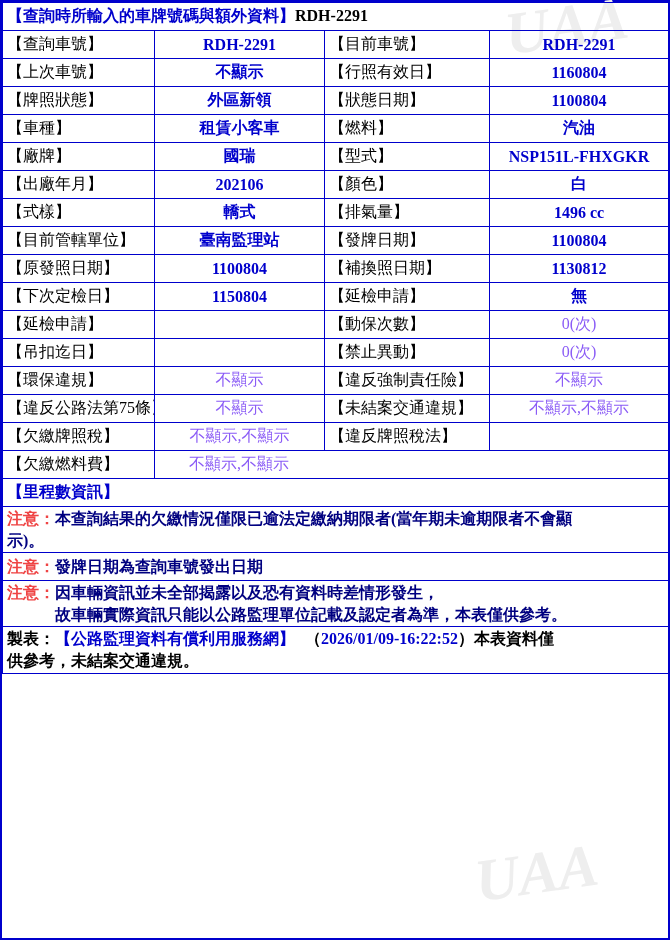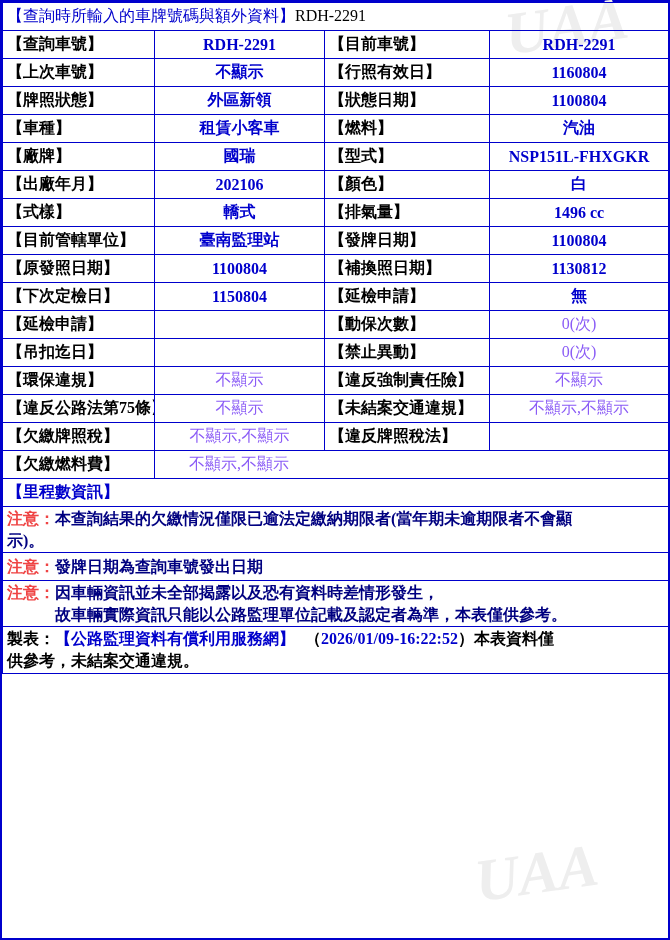--- a/index.html
+++ b/index.html
@@ -45,37 +45,37 @@
   table.main td {
     border: 1px solid #0000cc;
     height: 25px;
     padding: 1px 4px;
     vertical-align: middle;
     font-size: 16px;
     white-space: nowrap;
     overflow: hidden;
   }
   .lbl {
-    font-weight: bold;
+    font-weight: normal;
     color: #000000;
     text-align: left;
     padding-left: 8px;
   }
   .val {
     color: #0000cc;
     font-weight: bold;
     text-align: center;
   }
   .val-red {
     color: #8b5cf6;
     font-weight: normal;
     text-align: center;
   }
   .title-row td {
-    font-weight: normal;
+    font-weight: bold;
     font-size: 16px;
     text-align: left;
     padding-left: 8px;
     height: 28px;
   }
   .title-row .t-label { color: #0000cc; }
   .title-row .t-value { color: #000000; }
   .section-row td {
     color: #0000cc;
     font-weight: bold;

